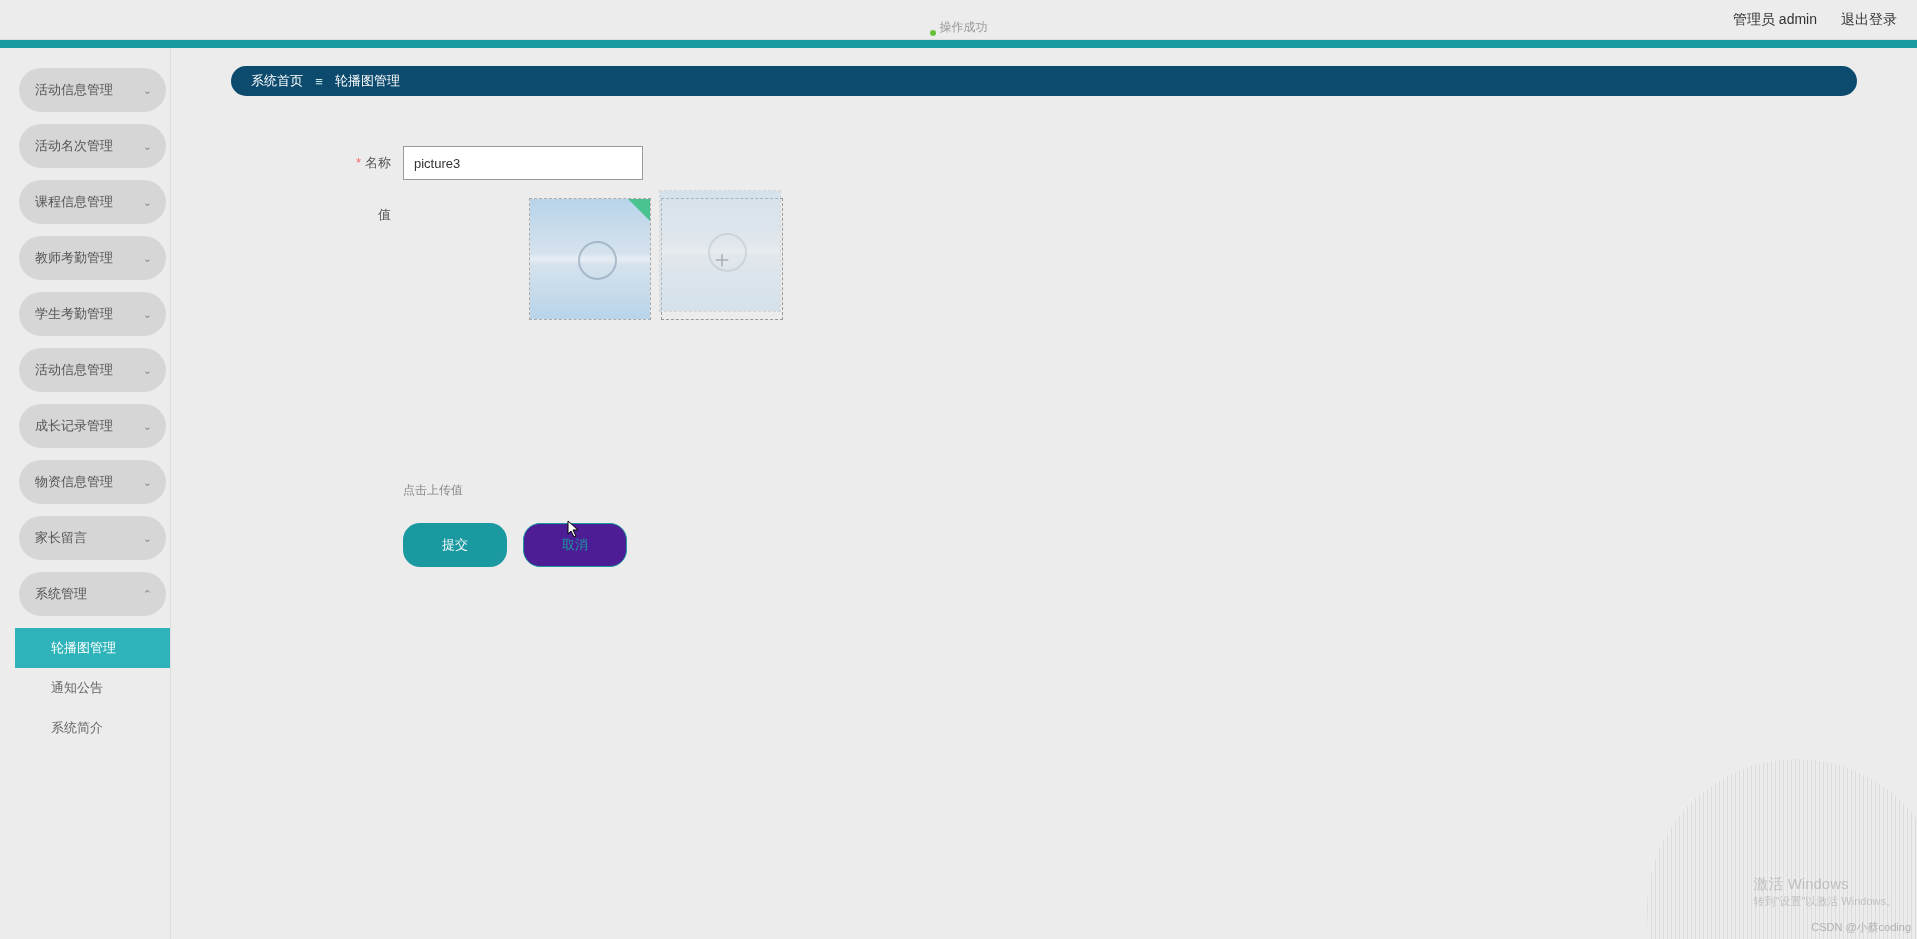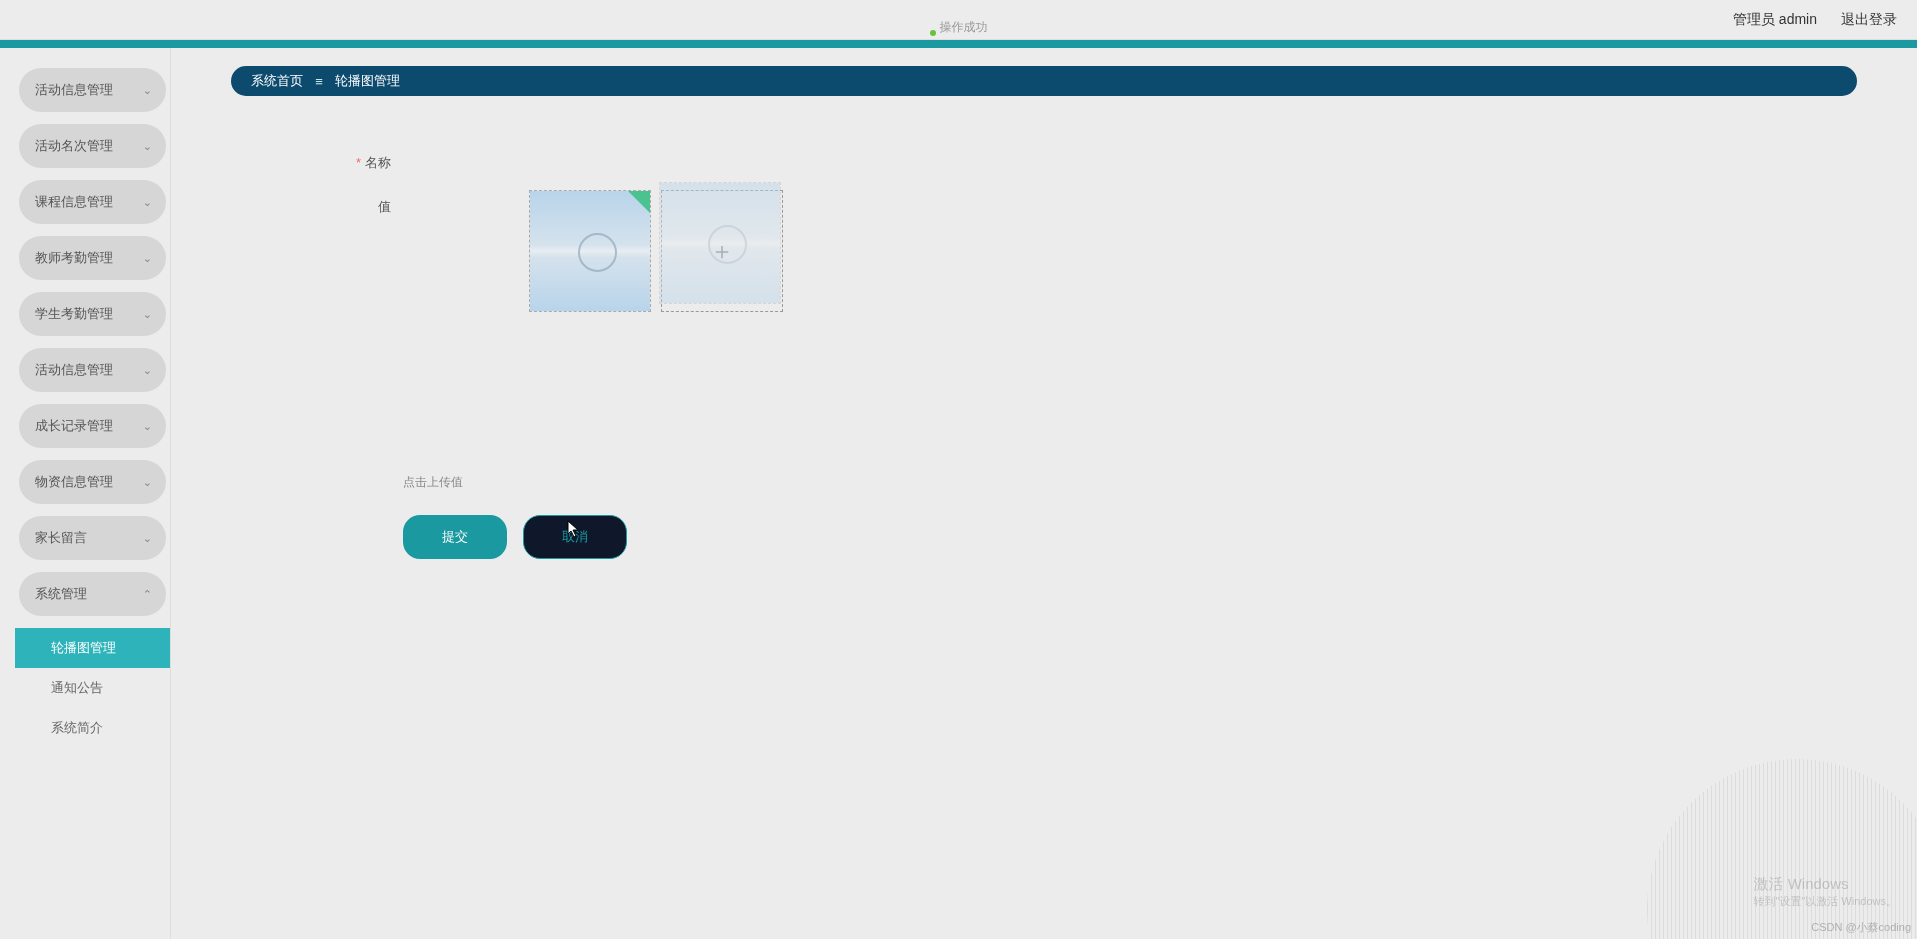--- a/index.html
+++ b/index.html
@@ -236,21 +236,21 @@
       justify-content: center;
       font-size: 13px;
       cursor: pointer;
       border: none;
     }
     .btn-primary {
       background: #1a99a0;
       color: #fff;
     }
     .btn-default {
-      background: #0f172a;
+      background: #4c1d95;
       color: #1a99a0;
       border: 1px solid #1a99a0;
     }
     .cursor {
       position: absolute;
       left: 396px;
       top: 472px;
       font-size: 14px;
       color: #000;
       pointer-events: none;
@@ -360,20 +360,21 @@
       <span>系统首页</span>
       <span class="breadcrumb-sep">≡</span>
       <span>轮播图管理</span>
     </div>
 
     <div class="form-area">
       <div class="form-row">
         <div class="form-label">
           <span class="req">*</span><span>名称</span>
         </div>
+        <input type="text" class="text-input" value="picture3" style="">
       </div>
 
       <div class="form-row">
         <div class="form-label">
           <span>值</span>
         </div>
         <div class="upload-area" style="margin-left:126px;">
           <div class="upload-thumb selected" style="position:absolute;left:0;top:0;z-index:2">
             <div class="thumb-img"></div>
           </div>

